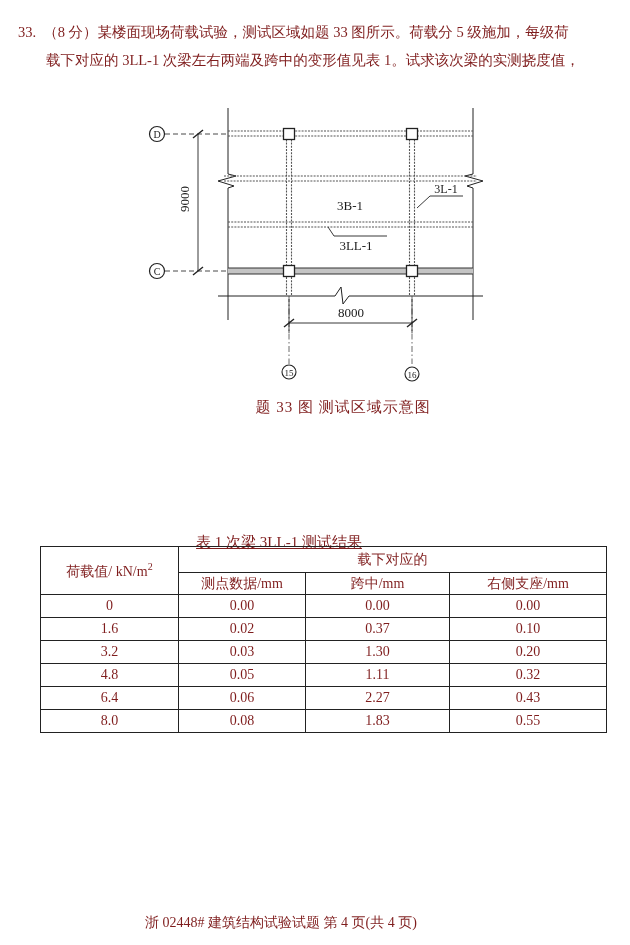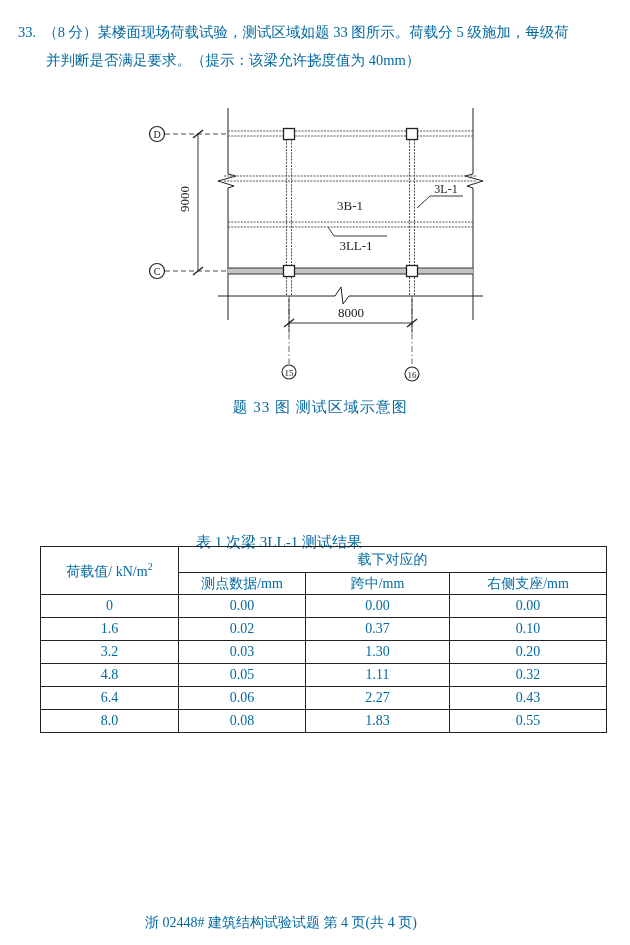--- a/index.html
+++ b/index.html
@@ -1,31 +1,31 @@
 <!DOCTYPE html>
 <html><head>
 <meta charset="utf-8">
 <style>
   html,body{margin:0;padding:0;background:#888;}
   .page{
     position:relative;width:630px;height:945px;background:#fff;
-    font-family:"Liberation Serif","DejaVu Serif",serif;color:#0369a1;
+    font-family:"Liberation Serif","DejaVu Serif",serif;color:#7f1d1d;
     overflow:hidden;margin:0 auto;
   }
   
   .question{position:absolute;top:18px;left:18px;width:596px;font-size:14.5px;line-height:28px;}
   .qline{white-space:nowrap;}
   .qline.indent{padding-left:28px;}
   .qnum{margin-right:7px;}
   
   .diagram{position:absolute;left:130px;top:103px;width:390px;height:292px;}
-  .fig-caption{position:absolute;top:398px;left:125px;width:390px;text-align:center;
+  .fig-caption{position:absolute;top:398px;left:148px;width:390px;text-align:center;
     font-size:15px;letter-spacing:1px;}
   
-  .tbl-title{position:absolute;top:533px;left:0;width:558px;text-align:center;font-size:15px;}
+  .tbl-title{position:absolute;top:533px;left:0;width:558px;text-align:center;font-size:15px;text-decoration:underline;}
   table.results{
     position:absolute;left:40px;top:546px;width:566px;border-collapse:collapse;
     font-size:14px;table-layout:fixed;
   }
   table.results td,table.results th{
     border:1px solid #222;text-align:center;vertical-align:middle;
     font-weight:normal;padding:0;
   }
   table.results{border:1.5px solid #222;}
   tr.ghdr td{height:25px;}
@@ -36,21 +36,21 @@
   .footer{position:absolute;top:914px;left:0;width:562px;text-align:center;font-size:14px;}
   svg text{font-family:"Liberation Serif","DejaVu Serif",serif;fill:#1a1a1a;}
 </style>
 </head>
 <body>
 
 <div class="page">
 
   <div class="question">
     <div class="qline"><span class="qnum">33.</span><span>（8 分）某楼面现场荷载试验，测试区域如题 33 图所示。荷载分 5 级施加，每级荷</span></div>
-    <div class="qline indent">并判断是否满足要求。（提示：该梁允许挠度值为 40mm）</div>
+    <div class="qline indent">载下对应的 3LL-1 次梁左右两端及跨中的变形值见表 1。试求该次梁的实测挠度值，</div>
   </div>
 
   <svg class="diagram" viewBox="0 0 390 292" xmlns="http://www.w3.org/2000/svg">
 
     <g>
       <circle cx="27" cy="31" r="7.5" fill="#fff" stroke="#222" stroke-width="1.2"></circle>
       <text x="27" y="34.5" font-size="10" text-anchor="middle">D</text>
       <line x1="35" y1="31" x2="98" y2="31" stroke="#333" stroke-width="0.9" stroke-dasharray="5,3"></line>
     </g>
 

